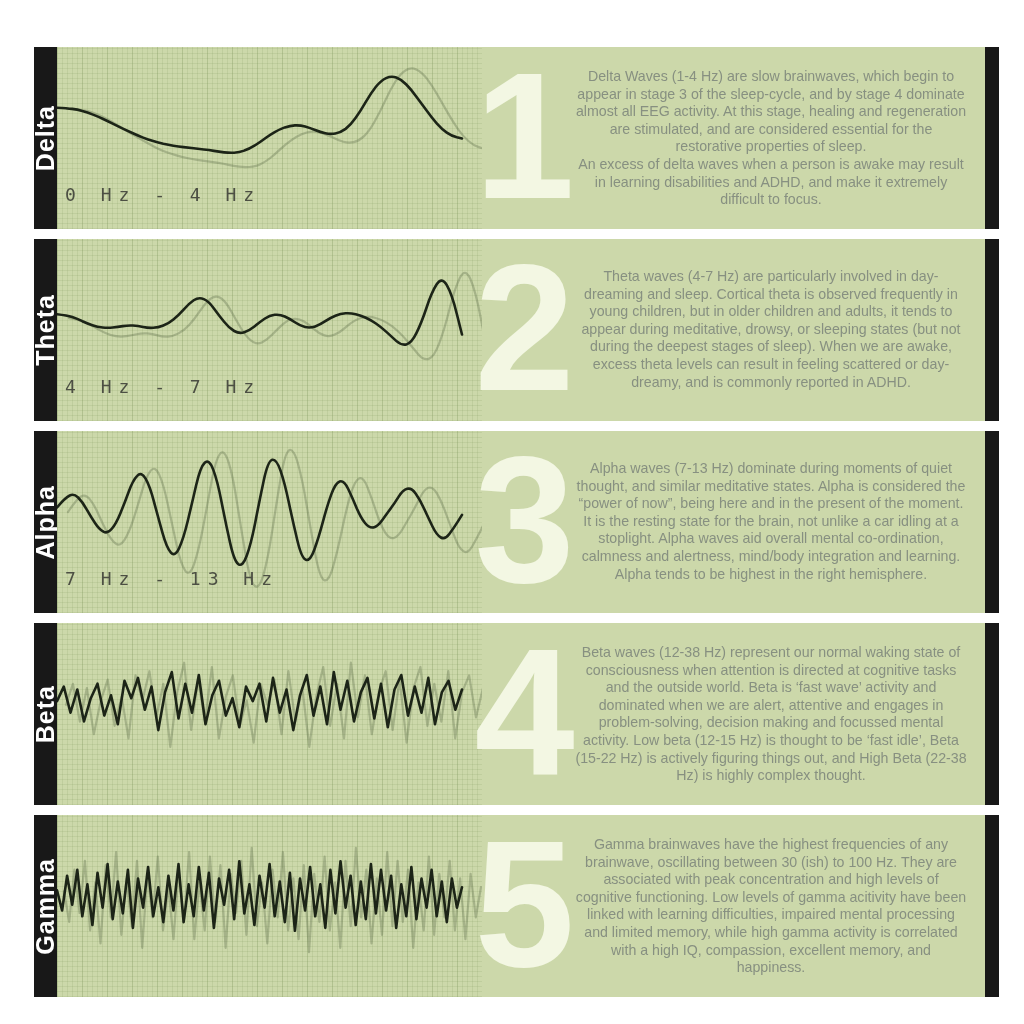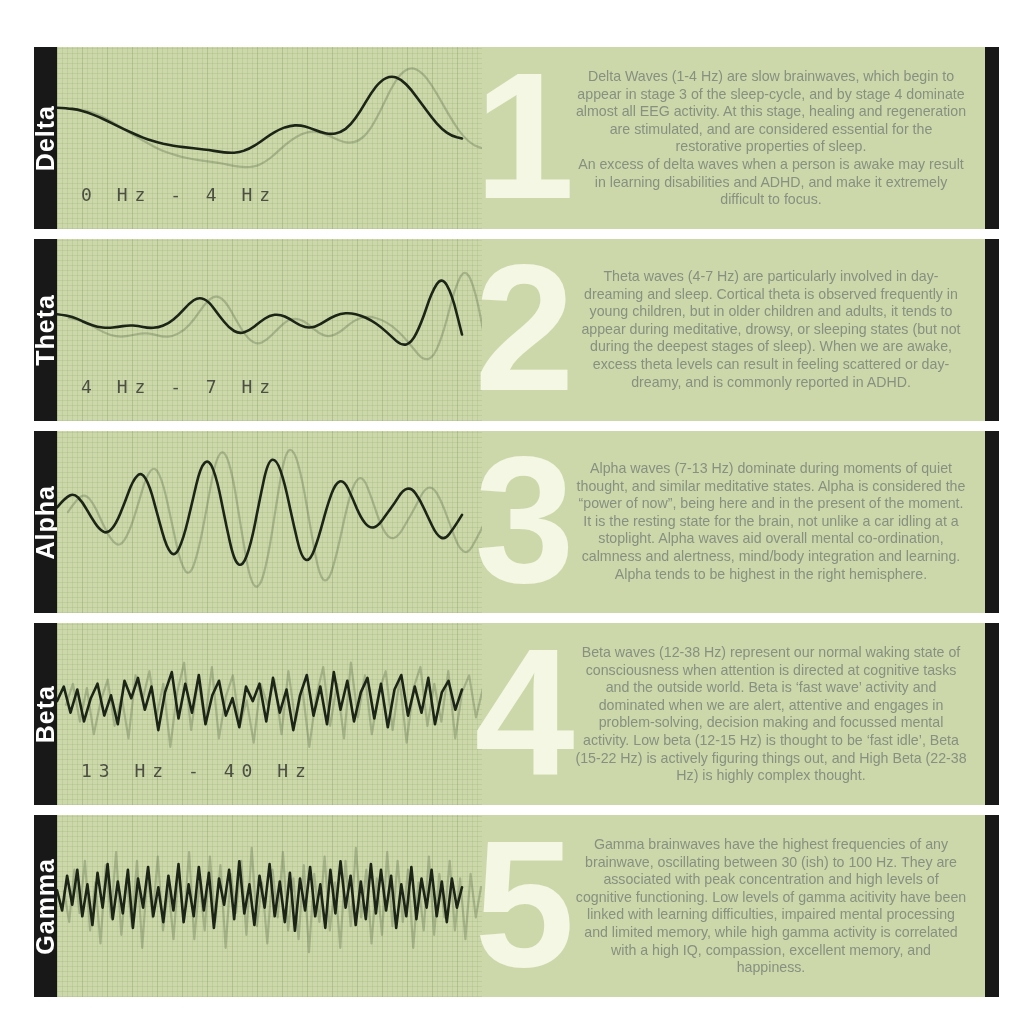--- a/index.html
+++ b/index.html
@@ -21,21 +21,21 @@
   .end-bar{width:14px;flex:0 0 14px;background:#181818;}
   .wave-area{
     position:absolute;left:0;top:0;width:425px;height:182px;
     background-image:
       repeating-linear-gradient(0deg, rgba(125,150,90,0.16) 0 1px, transparent 1px 5px),
       repeating-linear-gradient(90deg, rgba(125,150,90,0.16) 0 1px, transparent 1px 5px),
       repeating-linear-gradient(90deg, rgba(110,135,75,0.18) 0 1px, transparent 1px 25px);
   }
   .wave-svg{position:absolute;left:0;top:6px;}
   .freq-label{
-    position:absolute;left:24px;bottom:24px;
+    position:absolute;left:8px;bottom:24px;
     font-family:"DejaVu Sans Mono",monospace;
     font-size:18px;letter-spacing:7px;color:#4c4f43;white-space:nowrap;
   }
   .ticks{position:absolute;left:0;bottom:6px;width:425px;height:14px;}
   .tick{
     position:absolute;font-family:"DejaVu Sans Mono",monospace;
     font-size:11px;letter-spacing:1px;color:rgba(105,122,75,0.55);margin-top:36px;
   }
   .big-number{
     position:absolute;left:403px;width:125px;top:50%;
@@ -109,20 +109,21 @@
   <div class="row">
     <div class="band-bar">
       <span class="band-label">Alpha</span>
     </div>
     <div class="panel">
       <div class="wave-area">
         <svg class="wave-svg" width="425" height="160" viewBox="0 0 425 160">
             <path d="M11.0,75.0 Q19.7,62.1 24.0,59.5 Q28.4,56.9 32.7,62.1 Q37.1,67.4 41.4,77.2 Q45.8,87.0 50.1,95.3 Q54.4,103.6 58.8,106.6 Q63.1,109.7 67.5,102.9 Q71.8,96.1 76.2,82.9 Q80.5,69.7 84.8,54.6 Q89.2,39.5 93.5,33.9 Q97.9,28.2 102.2,37.6 Q106.6,47.1 110.9,67.8 Q115.3,88.5 119.6,108.1 Q123.9,127.7 128.3,133.8 Q132.6,139.8 137.0,127.4 Q141.3,114.9 145.7,92.3 Q150.0,69.7 154.3,45.9 Q158.7,22.2 163.0,16.9 Q167.4,11.6 171.7,25.6 Q176.1,39.5 180.4,67.8 Q184.8,96.1 189.1,120.6 Q193.4,145.1 197.8,148.9 Q202.1,152.6 206.5,137.6 Q210.8,122.5 215.2,94.2 Q219.5,65.9 223.8,40.3 Q228.2,14.6 232.5,13.1 Q236.9,11.6 241.2,27.5 Q245.6,43.3 249.9,69.7 Q254.3,96.1 258.6,118.7 Q262.9,141.3 267.3,143.2 Q271.6,145.1 276.0,130.0 Q280.3,114.9 284.7,94.2 Q289.0,73.5 293.3,58.4 Q297.7,43.3 302.0,41.4 Q306.4,39.5 310.7,50.8 Q315.1,62.1 319.4,75.3 Q323.8,88.5 328.1,95.3 Q332.4,102.1 336.8,101.0 Q341.1,99.8 345.5,92.3 Q349.8,84.8 354.2,77.2 Q358.5,69.7 362.8,61.0 Q367.2,52.3 371.5,50.8 Q375.9,49.3 380.2,56.9 Q384.6,64.4 388.9,76.5 Q393.3,88.5 397.6,99.8 Q401.9,111.2 406.3,114.2 Q410.6,117.2 415.0,109.7 Q419.3,102.1 423.7,93.4 L428.0,84.8" fill="none" stroke="rgba(85,100,65,0.32)" stroke-width="2.2" stroke-linejoin="round" stroke-linecap="round"></path>
             <path d="M0.0,70.4 Q8.4,60.5 12.7,58.5 Q16.9,56.4 21.1,60.5 Q25.3,64.6 29.5,72.1 Q33.8,79.6 38.0,86.0 Q42.2,92.4 46.4,94.7 Q50.6,97.0 54.8,91.8 Q59.1,86.6 63.3,76.4 Q67.5,66.3 71.7,54.7 Q75.9,43.1 80.2,38.8 Q84.4,34.4 88.6,41.7 Q92.8,48.9 97.0,64.8 Q101.3,80.8 105.5,95.9 Q109.7,111.0 113.9,115.6 Q118.1,120.2 122.3,110.7 Q126.6,101.1 130.8,83.7 Q135.0,66.3 139.2,48.0 Q143.4,29.8 147.7,25.7 Q151.9,21.6 156.1,32.4 Q160.3,43.1 164.5,64.8 Q168.8,86.6 173.0,105.4 Q177.2,124.3 181.4,127.2 Q185.6,130.1 189.8,118.5 Q194.1,106.9 198.3,85.2 Q202.5,63.4 206.7,43.7 Q210.9,24.0 215.2,22.8 Q219.4,21.6 223.6,33.8 Q227.8,46.0 232.0,66.3 Q236.3,86.6 240.5,104.0 Q244.7,121.4 248.9,122.8 Q253.1,124.3 257.3,112.7 Q261.6,101.1 265.8,85.2 Q270.0,69.2 274.2,57.6 Q278.4,46.0 282.7,44.5 Q286.9,43.1 291.1,51.8 Q295.3,60.5 299.5,70.7 Q303.8,80.8 308.0,86.0 Q312.2,91.2 316.4,90.4 Q320.6,89.5 324.8,83.7 Q329.1,77.9 333.3,72.1 Q337.5,66.3 341.7,59.6 Q345.9,53.0 350.2,51.8 Q354.4,50.6 358.6,56.4 Q362.8,62.2 367.0,71.5 Q371.3,80.8 375.5,89.5 Q379.7,98.2 383.9,100.5 Q388.1,102.8 392.3,97.0 Q396.6,91.2 400.8,84.6 L405.0,77.9" fill="none" stroke="#1c2417" stroke-width="2.6" stroke-linejoin="round" stroke-linecap="round"></path>
           </svg>
+        <div class="freq-label">7 Hz - 13 Hz</div>
         <div class="ticks">
             <span class="tick" style="left: 4%;">0.0</span>
             <span class="tick" style="left: 21.5%;">0.2</span>
             <span class="tick" style="left: 39%;">0.4</span>
             <span class="tick" style="left: 56.5%;">0.6</span>
             <span class="tick" style="left: 74%;">0.8</span>
           </div>
       </div>
       <div class="big-number">3</div>
       <div class="desc">Alpha waves (7-13 Hz) dominate during moments of quiet thought, and similar meditative states.  Alpha is considered the “power of now”, being here and in the present of the moment.  It is the resting state for the brain, not unlike a car idling at a stoplight.  Alpha waves aid overall mental co-ordination, calmness and alertness, mind/body integration and learning. Alpha tends to be highest in the right hemisphere.</div>
@@ -133,21 +134,20 @@
   <div class="row">
     <div class="band-bar">
       <span class="band-label">Beta</span>
     </div>
     <div class="panel">
       <div class="wave-area">
         <svg class="wave-svg" width="425" height="160" viewBox="0 0 425 160">
             <path d="M9.0,75.8 L15.9,54.8 L22.9,92.6 L29.9,59.0 L36.8,105.2 L43.8,71.6 L50.7,50.6 L57.6,96.8 L64.6,67.4 L71.5,109.4 L78.5,46.4 L85.4,71.6 L92.4,42.2 L99.4,88.4 L106.3,54.8 L113.3,117.8 L120.2,63.2 L127.1,33.7 L134.1,101.0 L141.0,50.6 L148.0,92.6 L154.9,38.0 L161.9,109.4 L168.9,67.4 L175.8,46.4 L182.8,96.8 L189.7,71.6 L196.7,113.6 L203.6,54.8 L210.6,75.8 L217.5,50.6 L224.5,105.2 L231.4,42.2 L238.4,92.6 L245.3,59.0 L252.3,117.8 L259.2,67.4 L266.2,38.0 L273.1,96.8 L280.1,54.8 L287.0,109.4 L293.9,33.7 L300.9,88.4 L307.9,46.4 L314.8,105.2 L321.8,63.2 L328.7,42.2 L335.6,101.0 L342.6,50.6 L349.6,113.6 L356.5,59.0 L363.4,38.0 L370.4,96.8 L377.3,54.8 L384.3,92.6 L391.3,42.2 L398.2,109.4 L405.1,63.2 L412.1,46.4 L419.0,88.4 L426.0,59.0" fill="none" stroke="rgba(85,100,65,0.32)" stroke-width="2.2" stroke-linejoin="round" stroke-linecap="round"></path>
             <path d="M0.0,72.1 L6.8,57.6 L13.5,83.7 L20.3,60.5 L27.0,92.4 L33.8,69.2 L40.5,54.7 L47.3,86.6 L54.0,66.3 L60.8,95.3 L67.5,51.8 L74.3,69.2 L81.0,48.9 L87.8,80.8 L94.5,57.6 L101.3,101.1 L108.0,63.4 L114.8,43.1 L121.5,89.5 L128.3,54.7 L135.0,83.7 L141.8,46.0 L148.5,95.3 L155.3,66.3 L162.0,51.8 L168.8,86.6 L175.5,69.2 L182.3,98.2 L189.0,57.6 L195.8,72.1 L202.5,54.7 L209.3,92.4 L216.0,48.9 L222.8,83.7 L229.5,60.5 L236.3,101.1 L243.0,66.3 L249.8,46.0 L256.5,86.6 L263.3,57.6 L270.0,95.3 L276.8,43.1 L283.5,80.8 L290.3,51.8 L297.0,92.4 L303.8,63.4 L310.5,48.9 L317.3,89.5 L324.0,54.7 L330.8,98.2 L337.5,60.5 L344.3,46.0 L351.0,86.6 L357.8,57.6 L364.5,83.7 L371.3,48.9 L378.0,95.3 L384.8,63.4 L391.5,51.8 L398.3,80.8 L405.0,60.5" fill="none" stroke="#1c2417" stroke-width="2.6" stroke-linejoin="round" stroke-linecap="round"></path>
           </svg>
-        <div class="freq-label">13 Hz - 40 Hz</div>
         <div class="ticks">
             <span class="tick" style="left: 4%;">0.0</span>
             <span class="tick" style="left: 21.5%;">0.2</span>
             <span class="tick" style="left: 39%;">0.4</span>
             <span class="tick" style="left: 56.5%;">0.6</span>
             <span class="tick" style="left: 74%;">0.8</span>
           </div>
       </div>
       <div class="big-number">4</div>
       <div class="desc">Beta waves (12-38 Hz) represent our normal waking state of consciousness when attention is directed at cognitive tasks and the outside world.  Beta is ‘fast wave’ activity and dominated when we are alert, attentive and engages in problem-solving, decision making and focussed mental activity. Low beta (12-15 Hz) is thought to be ‘fast idle’, Beta (15-22 Hz) is actively figuring things out, and High Beta (22-38 Hz) is highly complex thought.</div>

